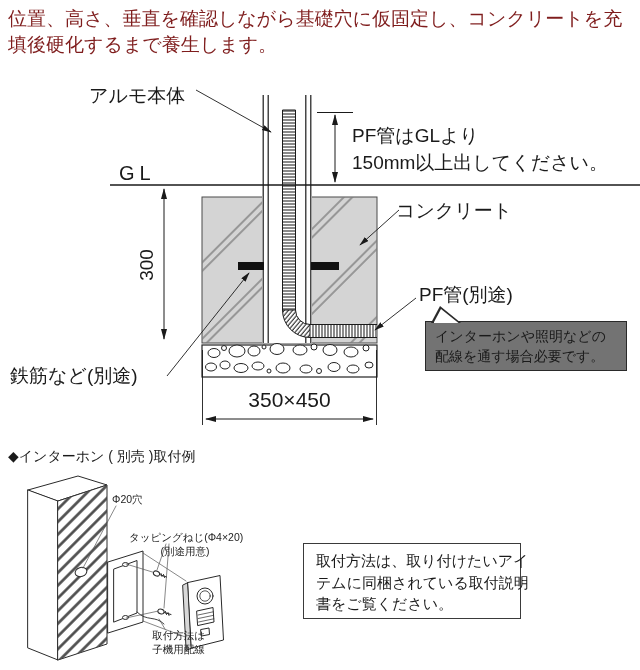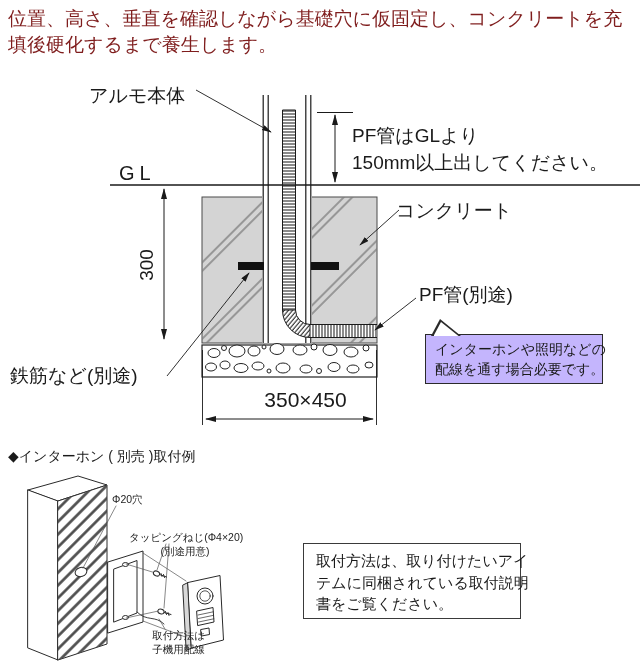--- a/index.html
+++ b/index.html
@@ -11,23 +11,23 @@
   .lbl-19 { font-size:19px; }
   .lbl-21 { font-size:21px; }
   .gl-label { left:119px; top:162px; font-size:20px; letter-spacing:5px; }
   .pf-note1 { left:352px; top:123px; }
   .pf-note2 { left:352px; top:150px; }
   .almo { left:89px; top:83px; }
   .conc-label { left:396px; top:198px; }
   .depth-300 { left:125px; top:254px; width:44px; text-align:center; transform:rotate(-90deg); }
   .pfpipe-label { left:419px; top:282px; }
   .rebar-label { left:10px; top:363px; }
-  .base-dim { left:218px; top:388px; width:175px; text-align:center; }
-  .callout { position:absolute; left:425px; top:334px; width:178px; height:50px;
-             border:1.5px solid #2a2a2a; background:#c4b5fd; }
+  .base-dim { left:202px; top:388px; width:175px; text-align:center; }
+  .callout { position:absolute; left:425px; top:321px; width:202px; height:50px;
+             border:1.5px solid #2a2a2a; background:#737373; }
   .callout-text { position:absolute; left:9px; top:4px; font-size:14px; line-height:20px; white-space:nowrap; }
   .tail-outer { position:absolute; left:5px; top:-16px; width:30px; height:17px; background:#2a2a2a;
                 clip-path:polygon(30% 0, 0 100%, 100% 100%); }
   .tail-inner { position:absolute; left:7.5px; top:-13px; width:25px; height:14px; background:#fff;
                 clip-path:polygon(30% 0, 0 100%, 100% 100%); }
   .section-head { left:8px; top:448px; font-size:14px; }
   .small-lbl { font-size:10.5px; color:#222; }
   .hole-lbl { left:112px; top:493px; }
   .screw-lbl1 { left:113px; top:531px;margin-left:16px; }
   .screw-lbl2 { left:120px; top:545px; width:130px; text-align:center; }

